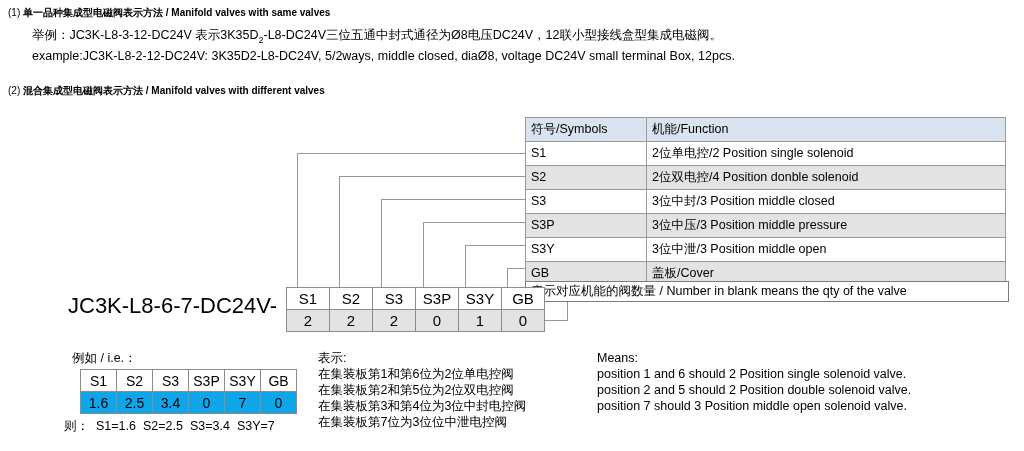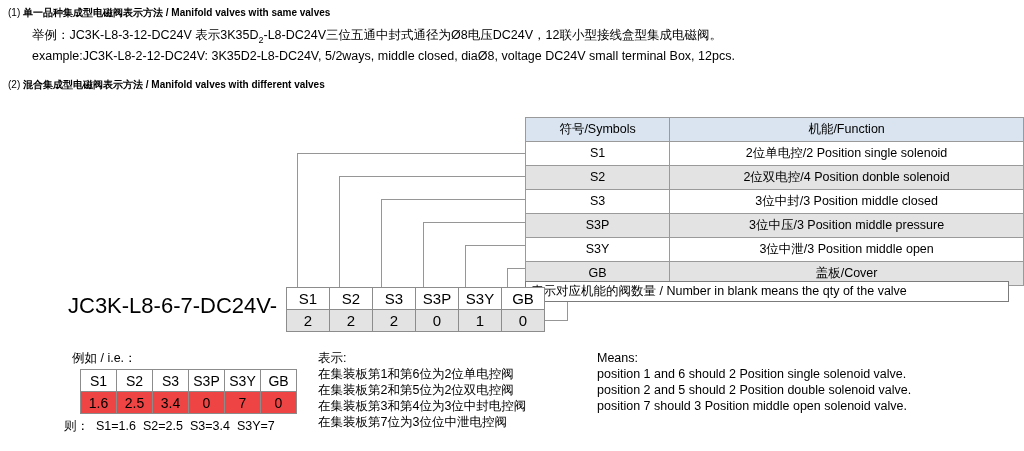--- a/index.html
+++ b/index.html
@@ -34,22 +34,22 @@
 
   
   .sym-table {
     border-collapse: collapse;
     border: 1px solid #7b7b7b;
     font-size: 12.5px;
     table-layout: fixed;
   }
   .sym-table td, .sym-table th {
     border: 1px solid #9a9a9a;
-    padding: 1px 21px;
-    text-align: center;
+    padding: 1px 5px;
+    text-align: left;
     height: 21px;
     line-height: 1;
     font-weight: normal;
     white-space: nowrap;
   }
   .sym-table th {
     background: #d9e4f0;
     font-weight: normal;
   }
   .sym-table tr.odd td { background: #ffffff; }
@@ -105,21 +105,21 @@
   }
   .ex-table td {
     border: 1px solid #8c8c8c;
     width: 35px;
     height: 21px;
     text-align: center;
     line-height: 1;
     padding: 0;
   }
   .ex-table tr.head td { background: #ffffff; }
-  .ex-table tr.vals td { background: #ef4444; }
+  .ex-table tr.vals td { background: #0ea5e9; }
   .ex-result {
     font-size: 12.5px;
     white-space: nowrap;
     line-height: 1;
   }
   .ex-result .sp { display: inline-block; width: 7px; }
 
   
   .expl {
     font-size: 12.5px;
@@ -142,21 +142,21 @@
   <span>/</span>
   <span>Manifold valves with same valves</span>
 </div>
 
 <div class="abs sec-body" style="left:32px; top:29px;">
   <span>举例：</span><span>JC3K-L8-3-12-DC24V 表示3K35D</span><sub>2</sub><span>-L8-DC24V三位五通中封式通径为Ø8电压DC24V，12联小型接线盒型集成电磁阀。</span>
 </div>
 
 <div class="abs sec-body" style="left:32px; top:50px;">example:JC3K-L8-2-12-DC24V: 3K35D2-L8-DC24V, 5/2ways, middle closed, diaØ8, voltage DC24V small terminal Box, 12pcs.</div>
 
-<div class="abs sec-title" style="left:8px; top:80px;">
+<div class="abs sec-title" style="left:8px; top:86px;">
   <span class="num">(2)</span>
   <span>混合集成型电磁阀表示方法</span>
   <span>/</span>
   <span>Manifold valves with different valves</span>
 </div>
 
 <div class="abs ln ln-v" style="left:297px; top:153px; height:134px;"></div>
 <div class="abs ln ln-h" style="left:297px; top:153px; width:228px;"></div>
 
 <div class="abs ln ln-v" style="left:339px; top:176px; height:111px;"></div>

